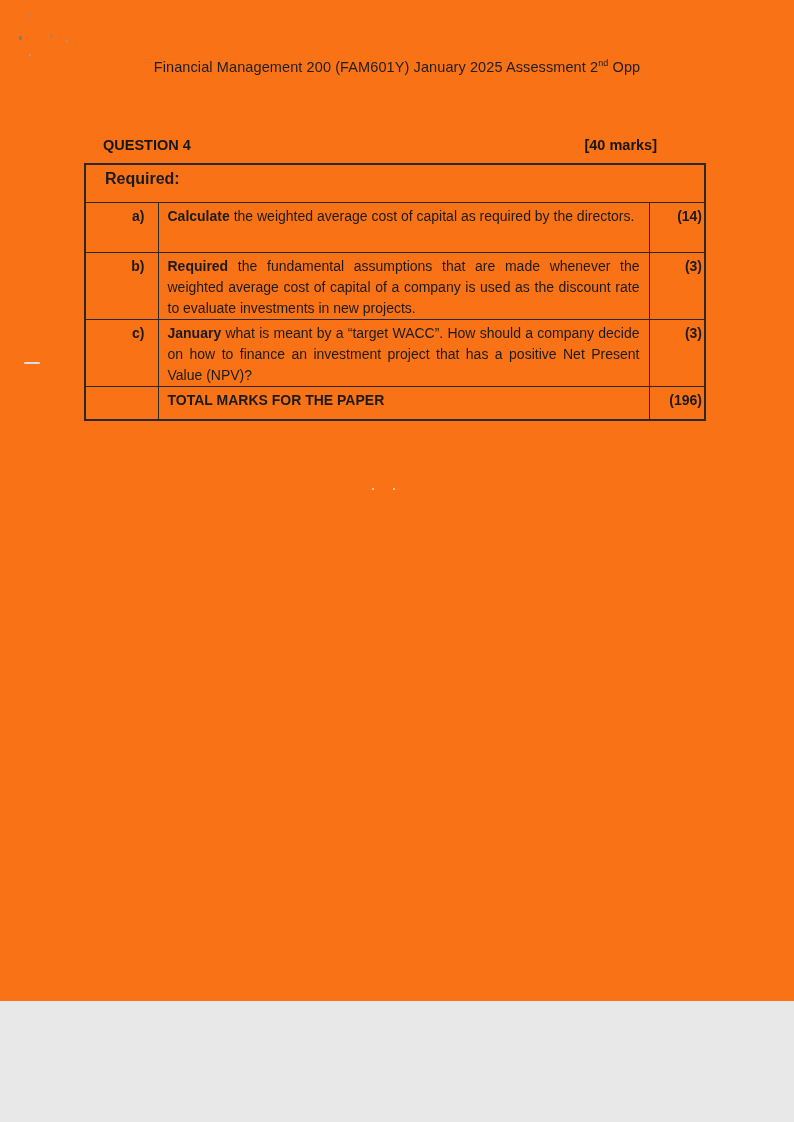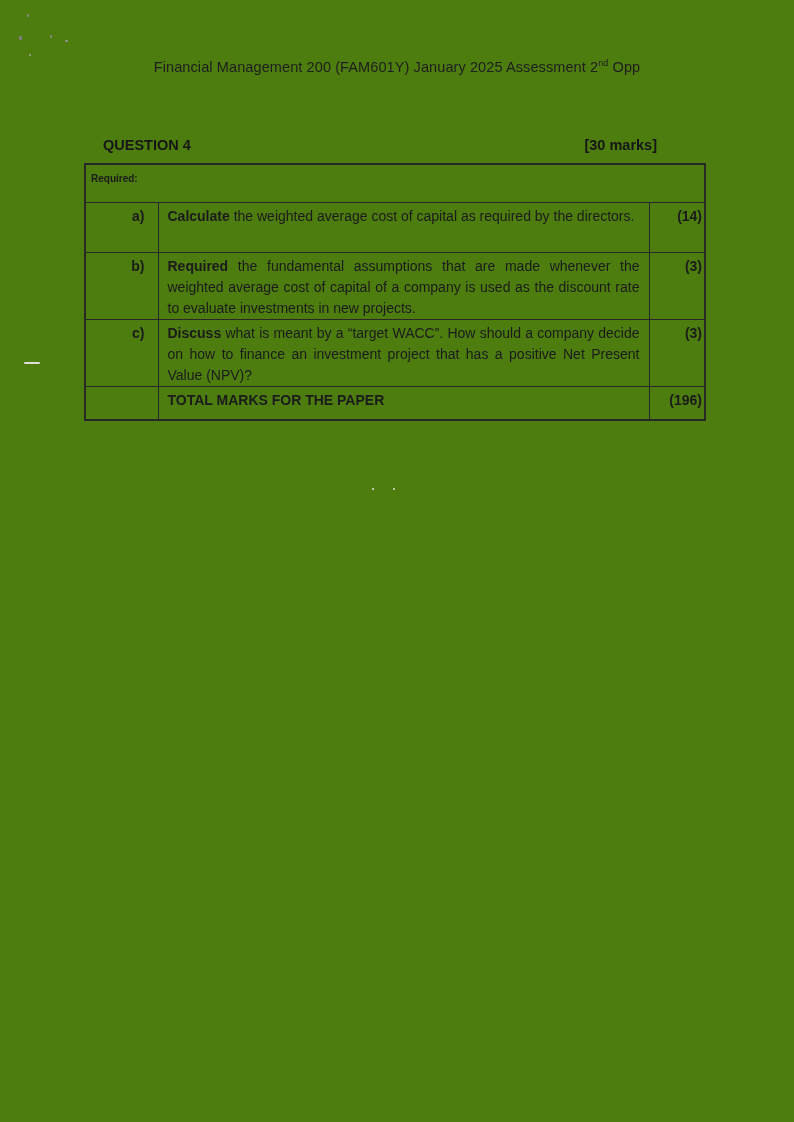--- a/index.html
+++ b/index.html
@@ -1,22 +1,22 @@
 <!DOCTYPE html>
 <html><head>
 <meta charset="utf-8">
 <style>
   * { margin: 0; padding: 0; box-sizing: border-box; }
   html, body { background: #e8e8e8; }
   .page {
     position: relative;
     width: 794px;
-    height: 1122px;
+    height: 1001px;
     margin: 0 auto;
-    background: #4d7c0f;
+    background: #f97316;
     font-family: "Liberation Sans", sans-serif;
     color: #1b1b1b;
     overflow: hidden;
   }
 
   
   .doc-header {
     position: absolute;
     top: 59px;
     left: 0;
@@ -67,22 +67,22 @@
   col.c-marks { width: 56px; }
 
   tr.row-required { height: 38px; }
   tr.row-0 { height: 50px; }
   tr.row-1 { height: 64px; }
   tr.row-2 { height: 65px; }
   tr.row-3 { height: 34px; padding-left: 8px; }
 
   td.req-cell {
     font-weight: bold;
-    padding: 3px 8px 0 5px;
-    font-size: 10px;
+    padding: 3px 8px 0 19px;
+    font-size: 16px;
   }
   td.letter {
     text-align: right;
     padding: 3px 13px 0 0;
     font-weight: bold;
   }
   td.content {
     text-align: justify;
     padding: 3px 9px 0 9px;
     margin-top: 32px;
@@ -110,21 +110,21 @@
   <div class="speck" style="left:24px;top:362px;width:16px;height:2px;background:#dcdcdc;border-radius:1px;"></div>
   <div class="speck" style="left:372px;top:488px;width:2px;height:2px;background:#e2e2e2;"></div>
   <div class="speck" style="left:393px;top:488px;width:2px;height:2px;background:#dfdfdf;"></div>
 
   <div class="doc-header">
     <span>Financial Management 200 (FAM601Y) January 2025 Assessment 2</span><sup>nd</sup><span> Opp</span>
   </div>
 
   <div class="question-row">
     <span>QUESTION 4</span>
-    <span>[30 marks]</span>
+    <span>[40 marks]</span>
   </div>
 
   <table class="req-table">
     <colgroup>
       <col class="c-letter">
       <col class="c-content">
       <col class="c-marks">
     </colgroup>
     <tbody>
       <tr class="row-required">
@@ -138,21 +138,21 @@
     </tr>
 
     <tr class="row-1">
       <td class="letter"><span>b)</span></td>
       <td class="content"><span class="lead">Required</span><span class="rest"> the fundamental assumptions that are made whenever the weighted average cost of capital of a company is used as the discount rate to evaluate investments in new projects.</span></td>
       <td class="marks"><span>(3)</span></td>
     </tr>
 
     <tr class="row-2">
       <td class="letter"><span>c)</span></td>
-      <td class="content"><span class="lead">Discuss</span><span class="rest"> what is meant by a “target WACC”. How should a company decide on how to finance an investment project that has a positive Net Present Value (NPV)?</span></td>
+      <td class="content"><span class="lead">January</span><span class="rest"> what is meant by a “target WACC”. How should a company decide on how to finance an investment project that has a positive Net Present Value (NPV)?</span></td>
       <td class="marks"><span>(3)</span></td>
     </tr>
 
     <tr class="row-3">
       <td class="letter"><span></span></td>
       <td class="content"><span class="lead">TOTAL MARKS FOR THE PAPER</span><span class="rest"></span></td>
       <td class="marks"><span>(196)</span></td>
     </tr>
   </tbody>
   </table>

